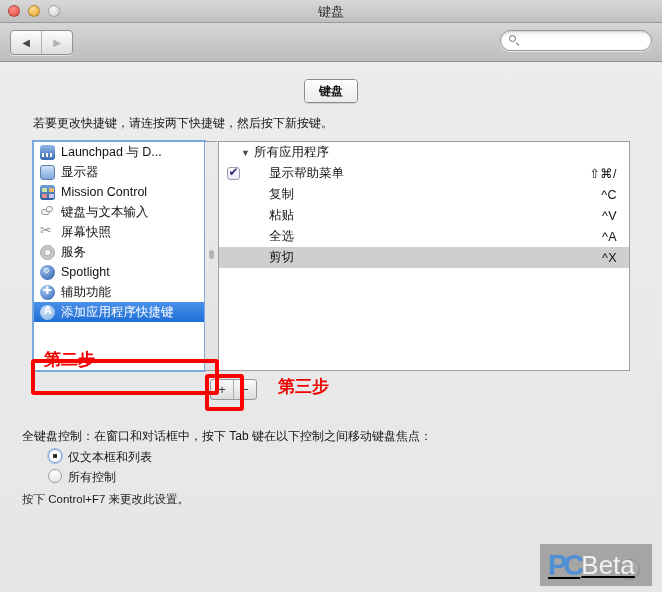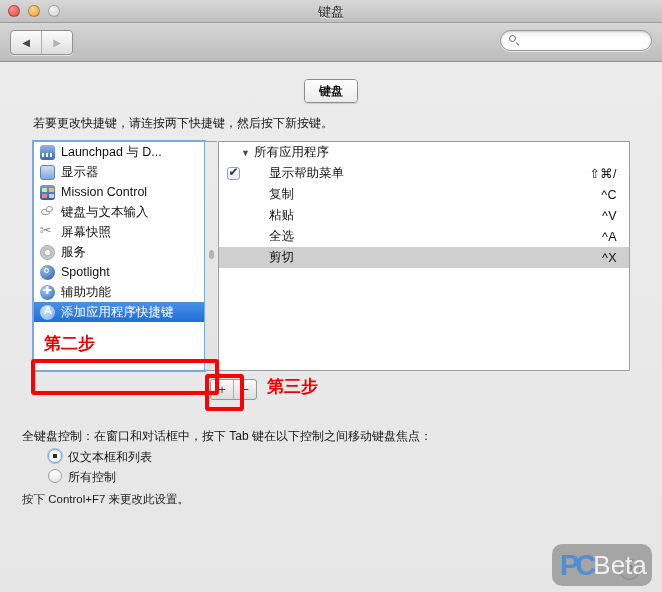--- a/index.html
+++ b/index.html
@@ -270,21 +270,21 @@
   .ico-access { background: radial-gradient(circle at 35% 30%, #a9cbf2, #2a62b5); border-radius:50%; }
   .ico-access::after {
     content:"\271A"; position:absolute; left:2.5px; top:-1px; color:#fff; font-size:11px;
   }
   .ico-appstore { background: radial-gradient(circle at 35% 30%, #cfe3f8, #7fb1e3); border-radius:50%; }
   .ico-appstore::after {
     content:"A"; position:absolute; left:4px; top:-1px; color:#fff; font-size:11px; font-weight:bold;
   }
 
   .step-label {
-    margin-top: 10px;
+    margin-top: 26px;
     padding-left: 10px;
     font-size: 17px;
     color: #f00000;
     font-weight: bold;
   }
 
   
   .splitscroll {
     position: absolute;
     left: 172px; top: 0;
@@ -377,21 +377,21 @@
     display: flex;
     align-items: center;
     justify-content: center;
     font-size: 13px;
     color: #3a3a3a;
   }
   .pmbtn + .pmbtn { border-left: 1px solid #ababab; }
   .step3 {
     position: absolute;
     top: 313px;
-    left: 267px;
+    left: 278px;
     font-size: 17px;
     color: #f00000;
     font-weight: bold;
     font-family: Liberation Serif, serif;
   }
 
   
   .fkc-label {
     position: absolute;
     top: 366px;
@@ -455,29 +455,30 @@
     align-items: center;
     justify-content: center;
     font-size: 12px;
     color: #555;
     box-sizing: border-box;
   }
   .watermark {
     position: absolute;
     right: 10px;
     bottom: 8px;
-    width: 100px;
+    width: 112px;
     height: 42px;
-    border-radius: 10px;
+    border-radius: 0;
     background: rgba(125,125,125,.62);
     display: flex;
     align-items: center;
     padding-left: 8px;
     box-sizing: border-box;
     gap: 1px;
+    text-decoration: underline;
   }
   .wm-pc {
     font-size: 29px;
     font-weight: bold;
     color: #4f8fd4;
     letter-spacing: -4px;
     line-height: 1;
   }
   .wm-beta {
     font-size: 26px;

